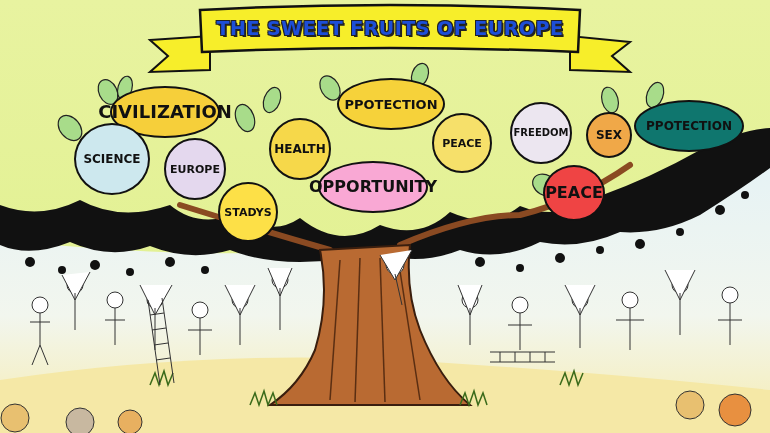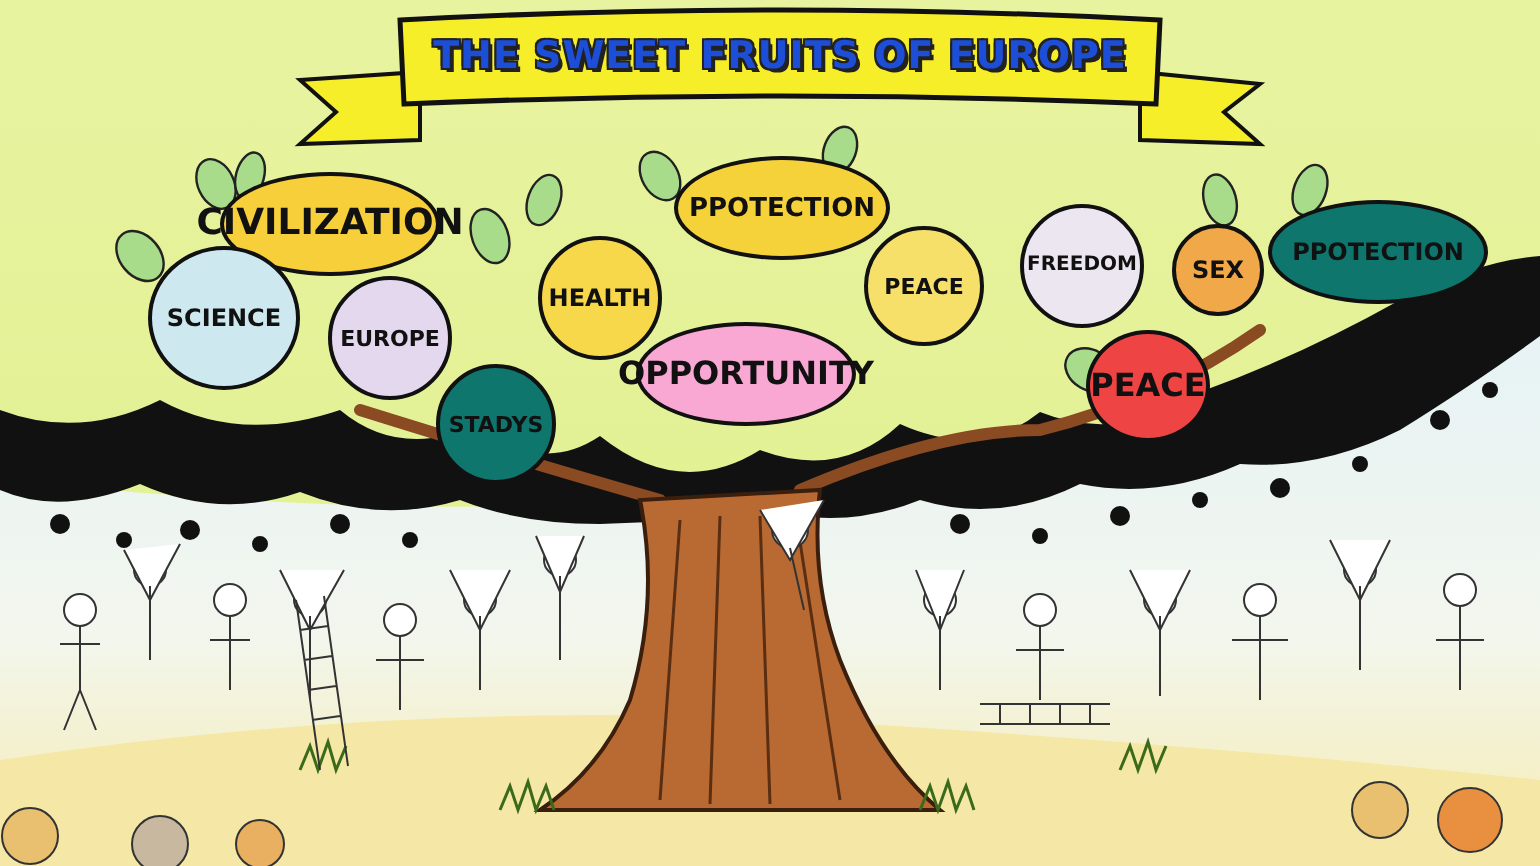--- a/index.html
+++ b/index.html
@@ -163,21 +163,21 @@
   </div>
   <div class="fruit" style="left:74px; top:123px; width:76px; height:72px; font-size:12px; background:#cde8ee;text-align:center;">
     <span>SCIENCE</span>
   </div>
   <div class="fruit" style="left:164px; top:138px; width:62px; height:62px; font-size:11px; background:#e4d8ee;">
     <span>EUROPE</span>
   </div>
   <div class="fruit" style="left:269px; top:118px; width:62px; height:62px; font-size:12px; background:#f6d84a;">
     <span>HEALTH</span>
   </div>
-  <div class="fruit" style="left:218px; top:182px; width:60px; height:60px; font-size:11px; background:#0f766e;">
+  <div class="fruit" style="left:218px; top:182px; width:60px; height:60px; font-size:11px; background:#fde047;">
     <span>STADYS</span>
   </div>
   <div class="fruit" style="left:337px; top:78px; width:108px; height:52px; font-size:13px; background:#f6d23a;">
     <span>PPOTECTION</span>
   </div>
   <div class="fruit" style="left:318px; top:161px; width:110px; height:52px; font-size:16px; background:#f9a8d4;">
     <span>OPPORTUNITY</span>
   </div>
   <div class="fruit" style="left:432px; top:113px; width:60px; height:60px; font-size:11px; background:#f6e06a;">
     <span>PEACE</span>

